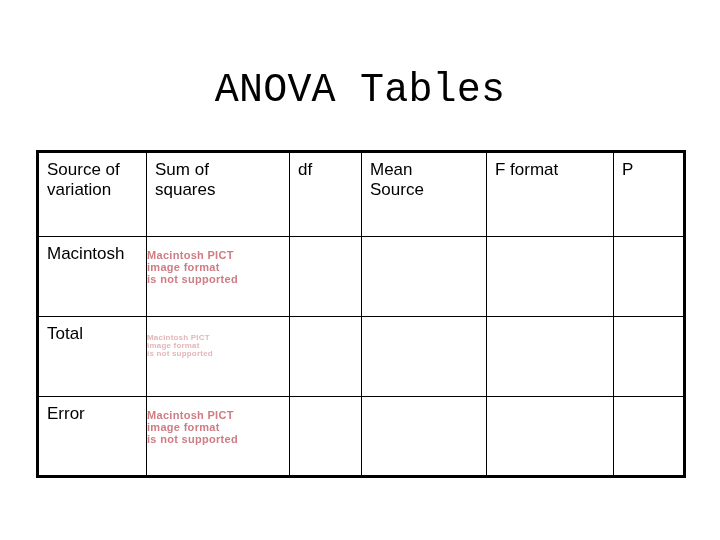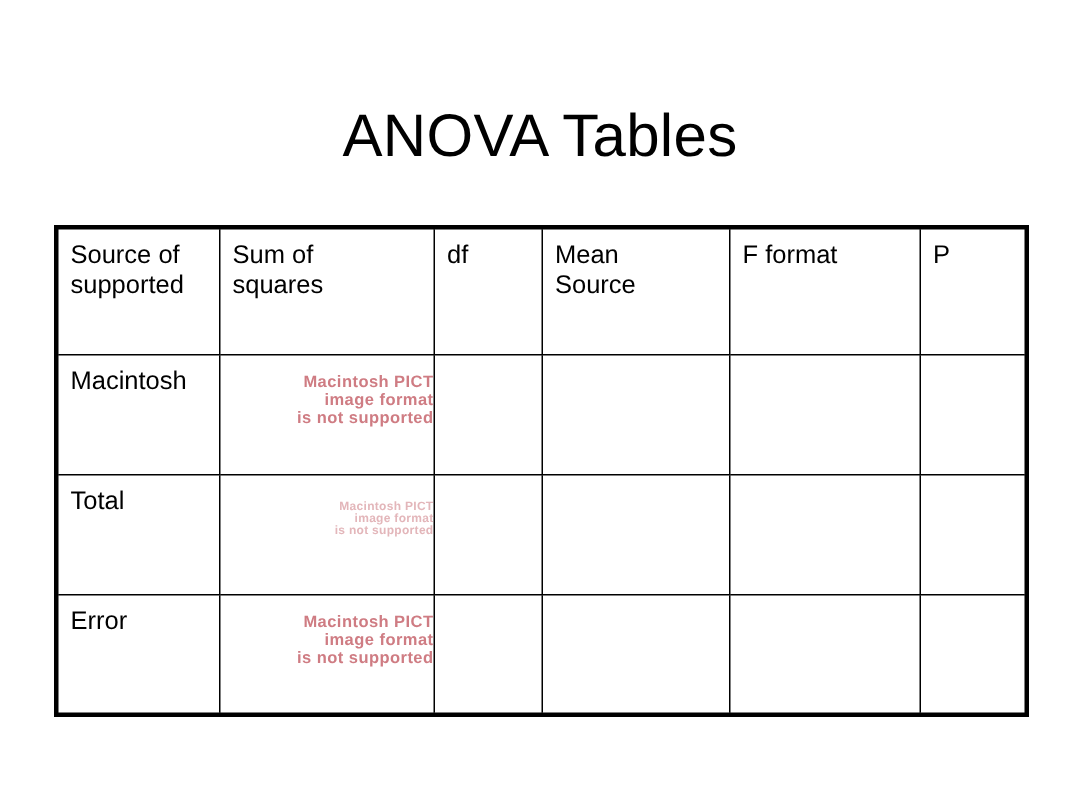--- a/index.html
+++ b/index.html
@@ -29,20 +29,21 @@
     left: 0;
     top: 68px;
     width: 720px;
     text-align: center;
     font-size: 40px;
     line-height: 46px;
     font-weight: normal;
     color: #000000;
     letter-spacing: 0.2px;
     white-space: nowrap;
+    font-family: Liberation Mono, monospace;
   }
 
   
   #anova-table {
     position: absolute;
     left: 36px;
     top: 150px;
     width: 647px;
     height: 328px;
     border: 3px solid #000000;
@@ -83,21 +84,21 @@
 
   
   .pict-cell {
     padding: 0;
     position: relative;
   }
   .pict-placeholder {
     position: absolute;
     left: 0;
     right: 0;
-    text-align: right;
+    text-align: left;
     font-family: "Liberation Sans", sans-serif;
     font-weight: bold;
     color: #cf7c83;
     white-space: pre-line;
     letter-spacing: 0.3px;
     user-select: none;
   }
   .pict-placeholder.size-normal {
     top: 12px;
     font-size: 11px;
@@ -126,21 +127,21 @@
         <col class="c-df">
       <col class="c-ms">
         <col class="c-f">
         <col class="c-p">
     </colgroup>
     <tbody>
 
       <tr class="header-row">
         <td>
           <span class="cell-text">Source of
-supported</span>
+variation</span>
         </td>
         <td>
           <span class="cell-text">Sum of
 squares</span>
         </td>
         <td>
           <span class="cell-text">df</span>
         </td>
         <td>
           <span class="cell-text">Mean

